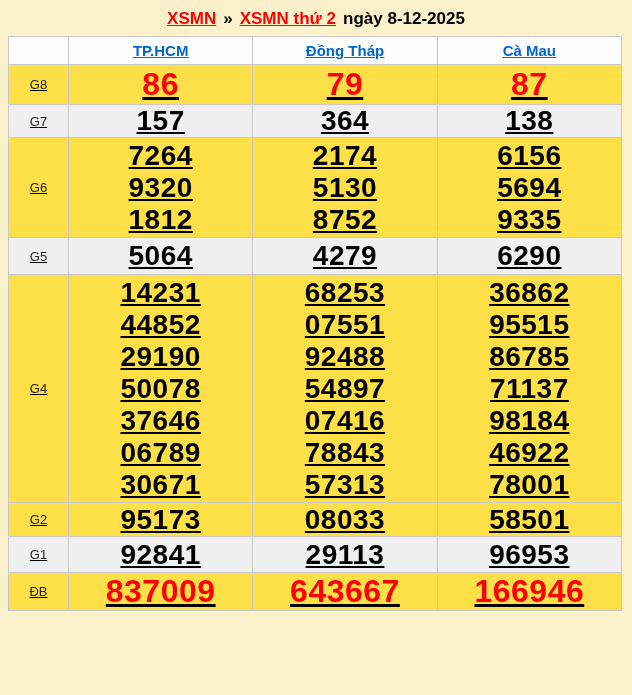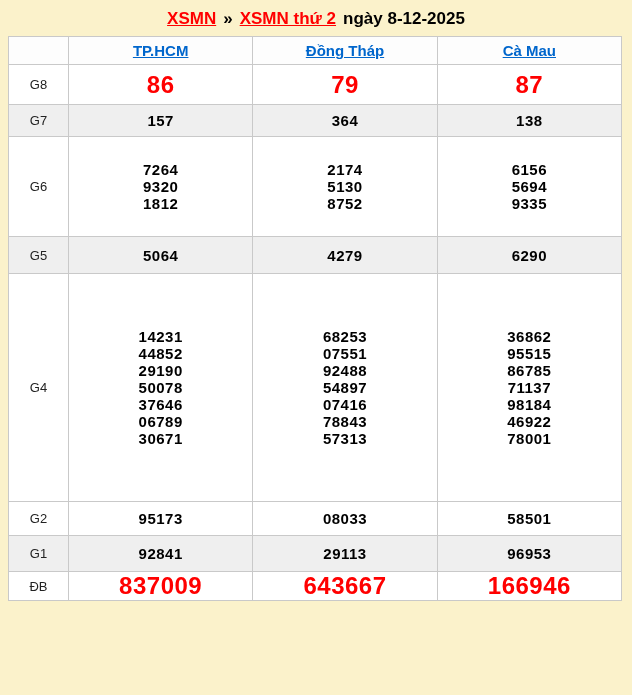--- a/index.html
+++ b/index.html
@@ -15,34 +15,35 @@
     display:flex; justify-content:center; align-items:center; gap:7px;
     font-size:17px; font-weight:bold; color:#000;
     white-space:nowrap;
   }
   .title-bar a { color:#ff0000; text-decoration:underline; cursor:pointer; }
   table.results {
     border-collapse:collapse;
     margin:0 8px;
     width:614px;
     table-layout:fixed;
-    background:#ffffff;
+    background:#fde047;
+    text-decoration:underline;
   }
   table.results th, table.results td {
     border:1px solid #c9c9c9;
     text-align:center;
     padding:0;
     vertical-align:middle;
     overflow:hidden;
   }
   th.col-head { height:27px; font-size:15px; background:#fdfdfd; }
   th.col-head a { color:#0066cc; text-decoration:underline; font-weight:bold; cursor:pointer; }
   td.plabel { font-size:13px; font-weight:normal; color:#222; }
-  td.val { font-weight:bold; font-size:15px; color:#000; letter-spacing:0.5px; }
-  td.val.big { font-size:24px; color:#ff0000;margin-left:35px; }
+  td.val { font-weight:bold; font-size:28px; color:#000; letter-spacing:0.5px; }
+  td.val.big { font-size:32px; color:#ff0000;margin-left:35px; }
   tr.alt { background:#efefef; }
   tr.row-g8  { height:40px; }
   tr.row-g7  { height:32px; }
   tr.row-g6  { height:100px; }
   tr.row-g5  { height:37px; }
   tr.row-g4  { height:228px; }
   tr.row-g3  { height:66px; }
   tr.row-g2  { height:34px; }
   tr.row-g1  { height:36px; }
   tr.row-db  { height:28px;border-radius:19px; }

